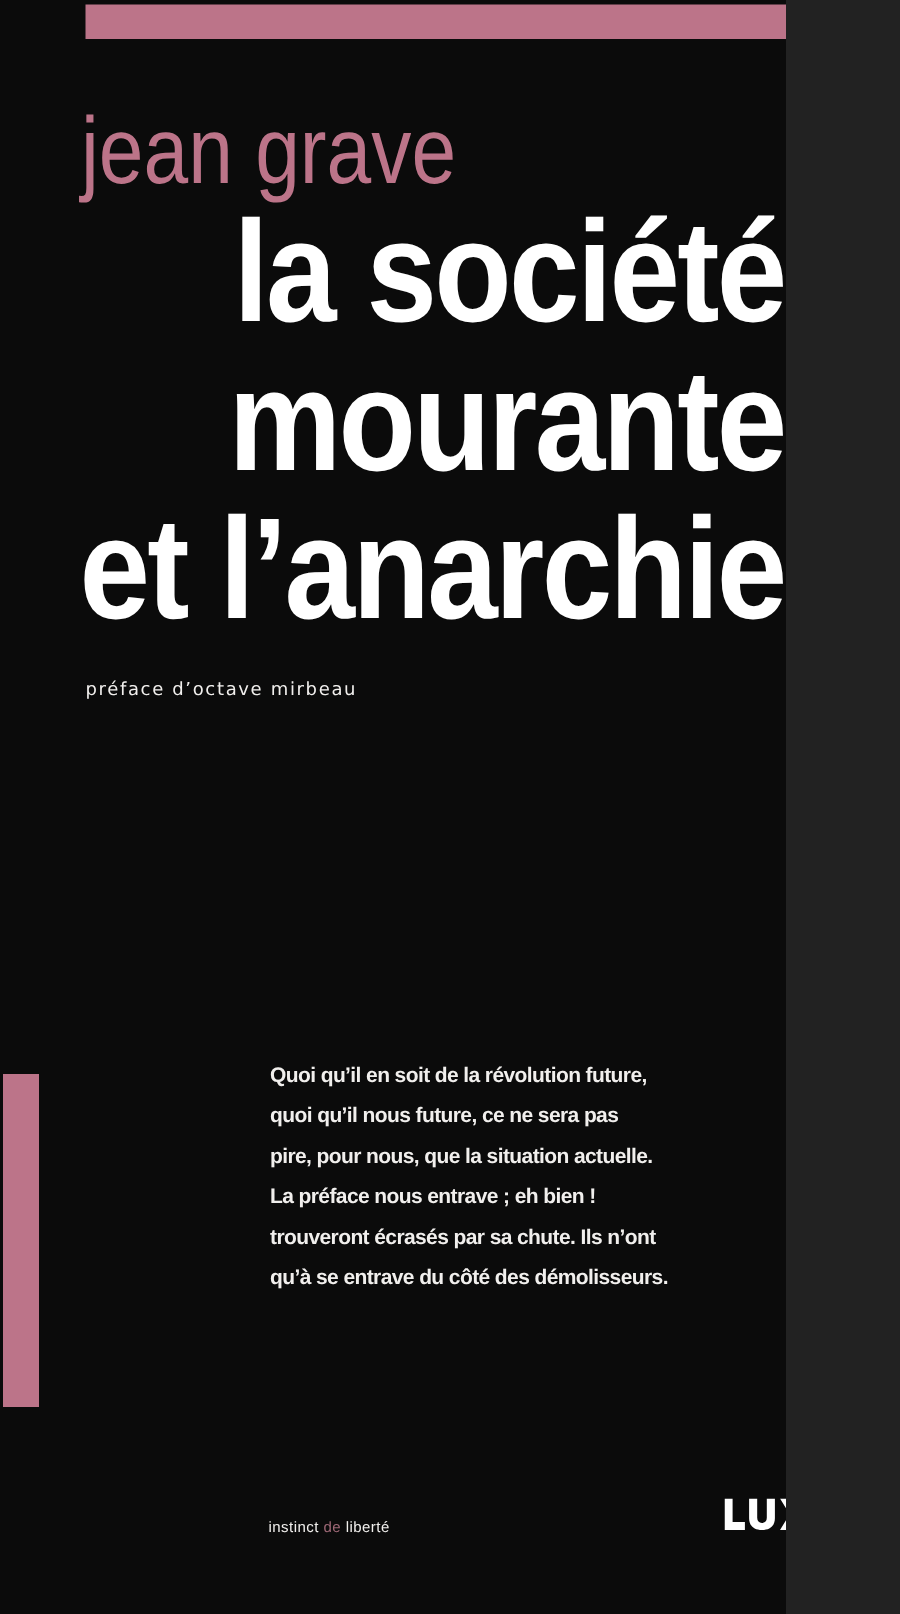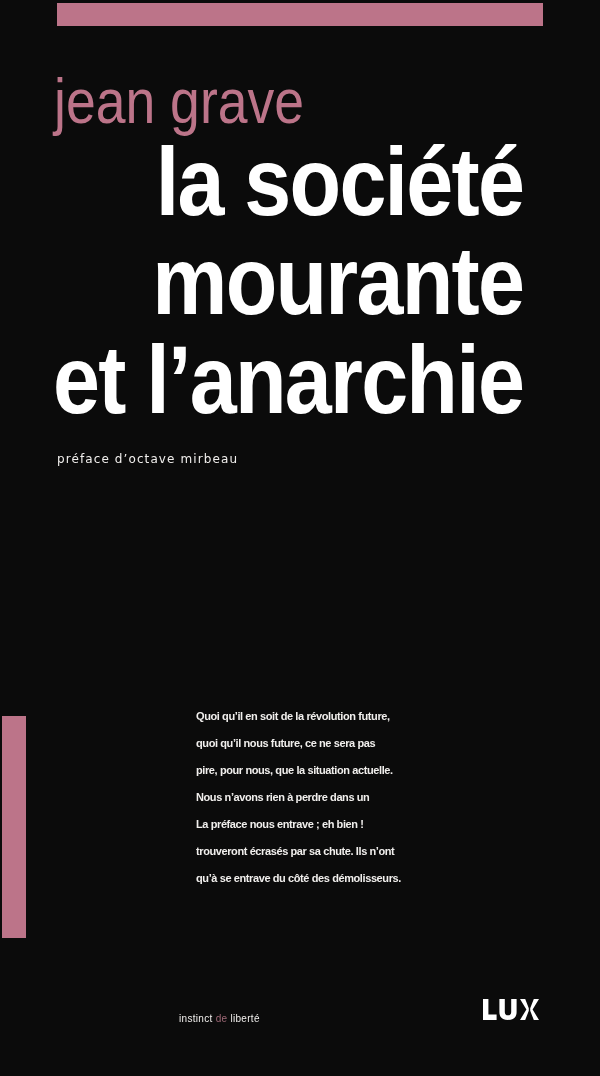--- a/index.html
+++ b/index.html
@@ -5,21 +5,21 @@
   :root{
     --background:#0b0b0b;
     --pink:#bc7489;
     --pink-muted:#9e6876;
     --white:#ffffff;
     --offwhite:#f1efed;
   }
   html,body{margin:0;padding:0;background:#222;}
   .cover{
     position:relative;
-    width:600px;height:1076px;
+    width:524px;height:1076px;
     background:var(--background);
     overflow:hidden;
     font-family:"Liberation Sans", sans-serif;
   }
   .top-bar{
     position:absolute;left:57px;top:3px;
     width:486px;height:23px;
     background:var(--pink);
   }
   .author{
@@ -55,25 +55,24 @@
   .left-bar{
     position:absolute;left:2px;top:716px;
     width:24px;height:222px;
     background:var(--pink);
   }
   .excerpt{
     position:absolute;left:180px;top:703px;
     color:var(--offwhite);
   }
   .excerpt-line{
-    font-size:11px;line-height:27px;
+    font-size:14px;line-height:27px;
     font-weight:700;
     letter-spacing:-0.4px;
     white-space:nowrap;
-    margin-left:16px;
   }
   .collection{
     position:absolute;left:179px;top:1009px;
     font-size:10px;line-height:19px;
     font-weight:400;
     letter-spacing:0.3px;
     color:var(--offwhite);
     white-space:nowrap;
   }
   .collection .accent{color:var(--pink-muted);}
@@ -100,21 +99,20 @@
   </div>
 
   <div class="preface">préface d’octave mirbeau</div>
 
   <div class="left-bar"></div>
 
   <div class="excerpt">
       <div class="excerpt-line">Quoi qu’il en soit de la révolution future,</div>
       <div class="excerpt-line">quoi qu’il nous future, ce ne sera pas</div>
       <div class="excerpt-line">pire, pour nous, que la situation actuelle.</div>
-      <div class="excerpt-line">Nous n’avons rien à perdre dans un</div>
       <div class="excerpt-line">La préface nous entrave ; eh bien !</div>
       <div class="excerpt-line">trouveront écrasés par sa chute. Ils n’ont</div>
       <div class="excerpt-line">qu’à se entrave du côté des démolisseurs.</div>
     </div>
 
   <div class="collection">
     <span>instinct</span>
     <span class="accent">de</span>
     <span>liberté</span>
   </div>

